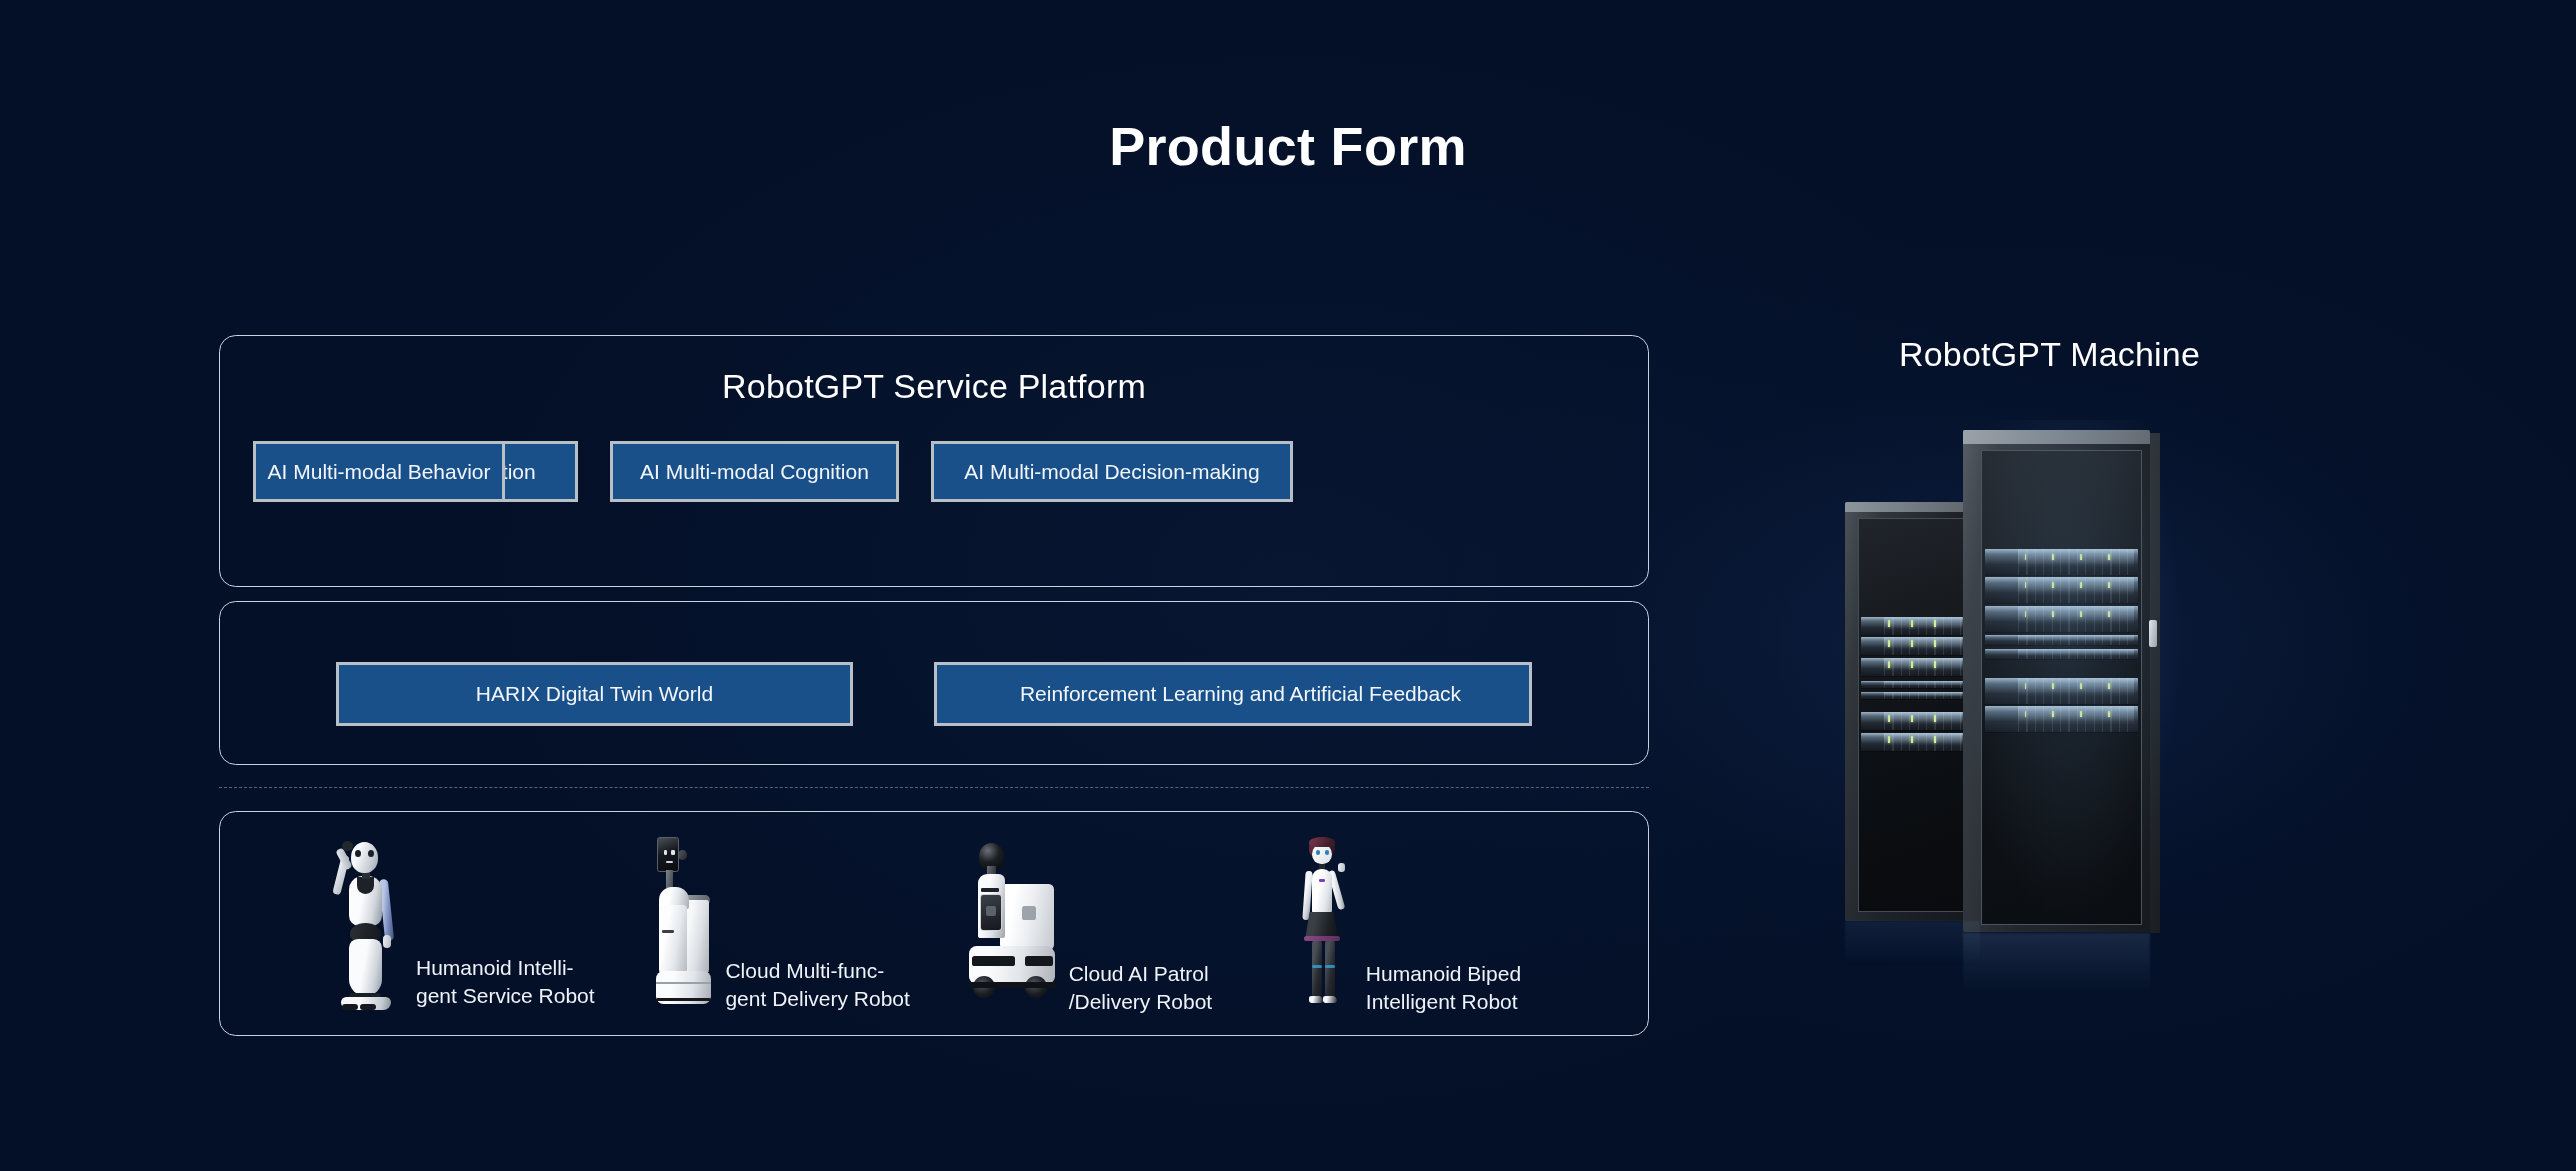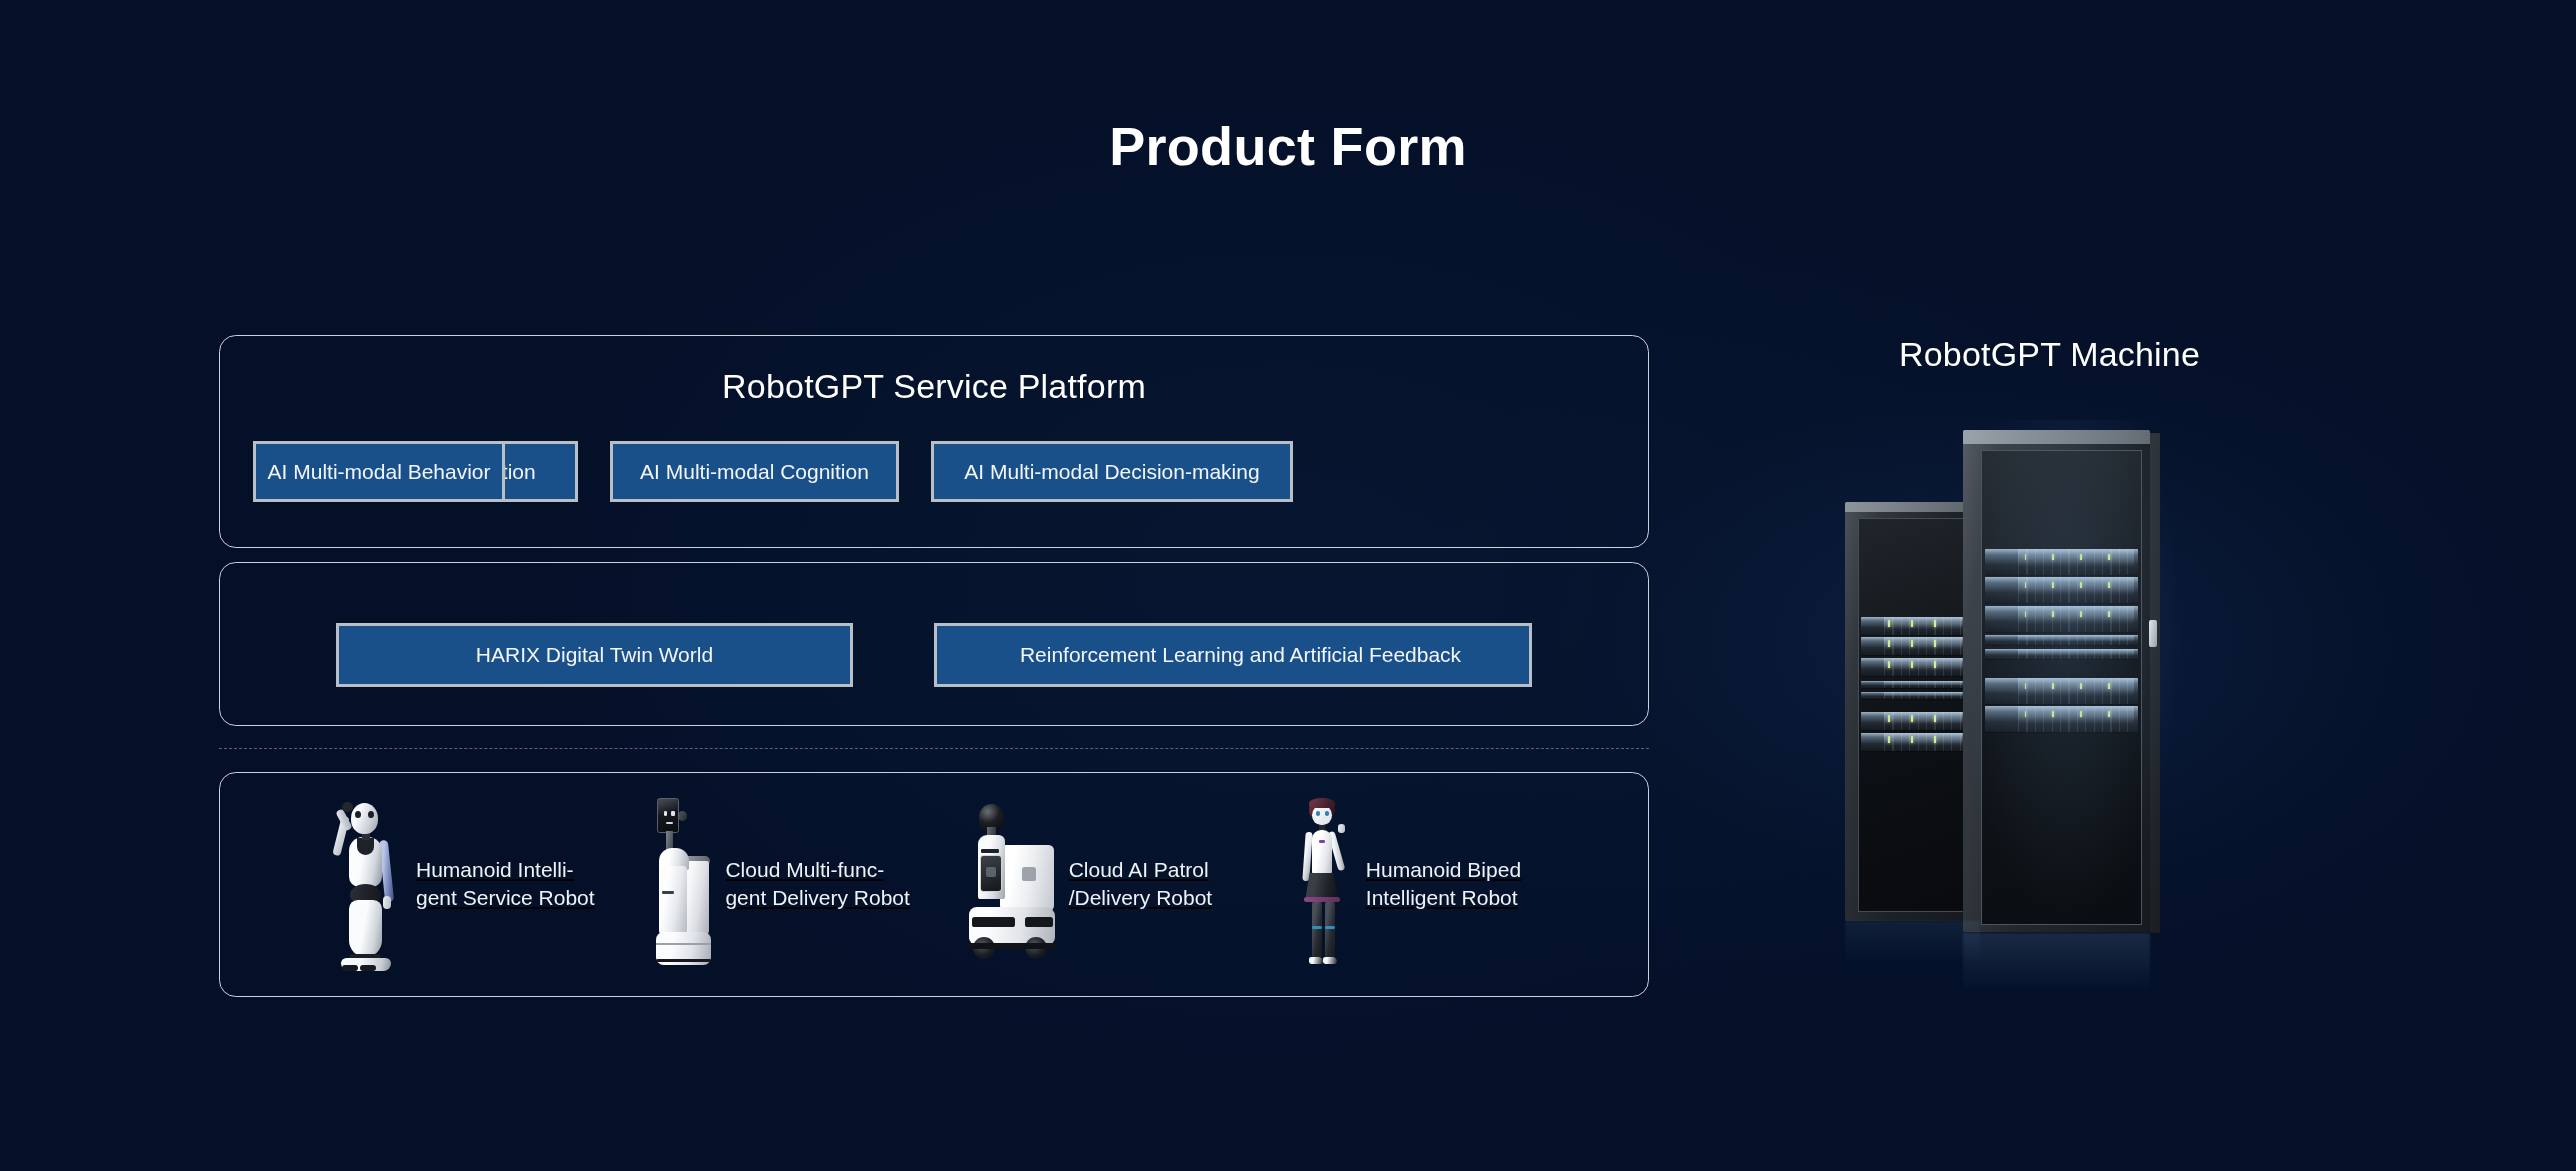--- a/index.html
+++ b/index.html
@@ -20,21 +20,21 @@
   }
 
   
   .left-col{ position:absolute; left:219px; top:335px; width:1430px; }
 
   .panel{
     border:1.3px solid #c9d2de;
     border-radius:16.7px;
     position:relative;
   }
-  .panel-1{ height:213px; }
+  .panel-1{ height:252px; }
   .panel-2{ height:164px; margin-top:14px; }
   .panel-3{ height:225px; margin-top:22.5px; }
 
   .divider{
     height:0; border-top:1.9px dashed #66738c; opacity:.85;
     margin:22px 0 0 0;
   }
 
   .platform-title{
     text-align:center; color:#ffffff; font-size:34px; font-weight:400;
@@ -70,21 +70,21 @@
     color:#f2f6fb; font-size:21px; white-space:nowrap;
   }
   .twin-btn.t1{ flex:0 0 517px; }
   .twin-btn.t2{ flex:0 0 598px;padding-left:15px; }
 
   
   .robot-row{
     display:flex; align-items:center; height:100%;
     padding:0 39px 0 103px; gap:0;
   }
-  .robot-item{ display:flex; align-items:center;text-decoration:underline; }
+  .robot-item{ display:flex; align-items:flex-end; }
   .robot-item.r1{ width:328px; }
   .robot-item.r2{ width:335px; }
   .robot-item.r3{ width:335px; }
   .robot-item.r4{ width:335px; }
 
   .robot-art{ position:relative; flex:0 0 auto; }
   .robot-label{
     color:#eef3f9; font-size:21px; line-height:1.34; white-space:pre-line;
     margin-left:9px;
   }

